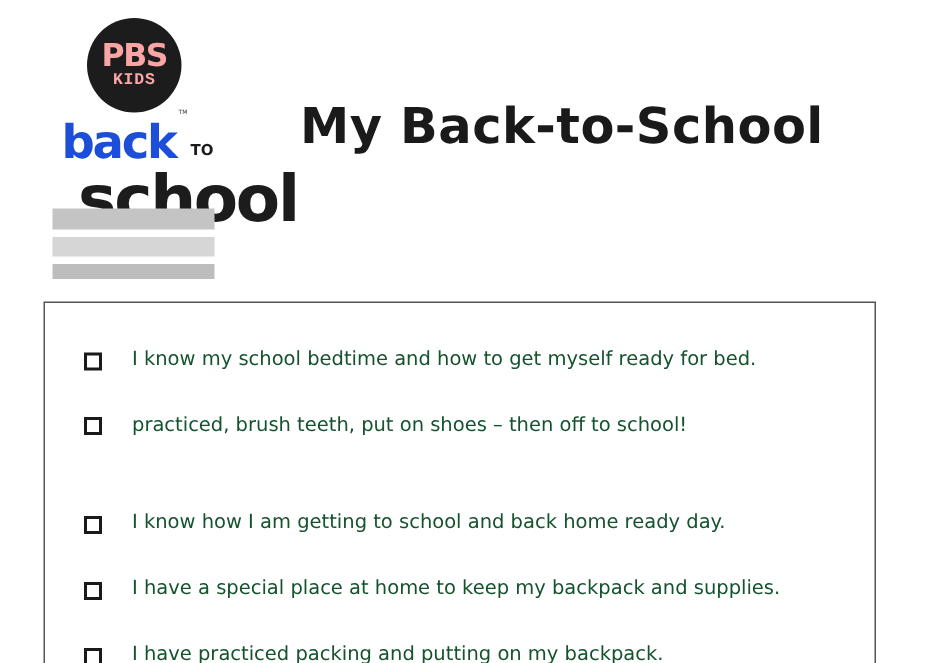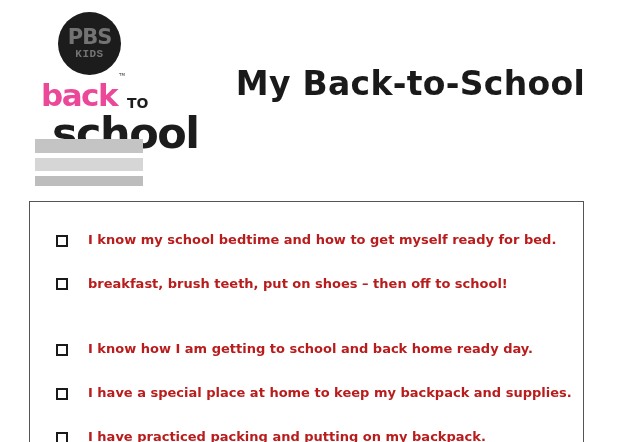--- a/index.html
+++ b/index.html
@@ -5,54 +5,54 @@
     html, body { margin: 0; padding: 0; }
     body {
       width: 622px; height: 442px; overflow: hidden;
       background: #ffffff; position: relative;
       font-family: "DejaVu Sans", sans-serif;
       color: #1a1a1a;
     }
     .logo { position: absolute; left: 33px; top: 8px; width: 115px; height: 185px; }
     .pbs-circle {
       position: absolute; left: 25px; top: 4px; width: 63px; height: 63px;
-      border-radius: 50%; background: #1c1c1c; color: #737373;
+      border-radius: 50%; background: #1c1c1c; color: #fca5a5;
       display: flex; flex-direction: column; align-items: center; justify-content: center;
       font-family: "DejaVu Sans", sans-serif; font-weight: bold; line-height: 1;
     }
     .pbs-circle .pbs { font-size: 21px; letter-spacing: -1px; }
     .pbs-circle .kids { font-size: 11px; letter-spacing: 0.5px; margin-top: 1px; font-family: Liberation Mono, monospace; }
     .tm { position: absolute; left: 86px; top: 64px; font-size: 4px; color: #333; }
-    .bts-back { position: absolute; left: 8px; top: 72px; font-size: 31px; font-weight: bold; letter-spacing: -1.5px; line-height: 1; color: #ec4899; }
-    .bts-to { position: absolute; left: 94px; top: 87px; font-size: 14px; font-weight: bold; color: #1c1c1c; text-align: right; }
+    .bts-back { position: absolute; left: 8px; top: 72px; font-size: 31px; font-weight: bold; letter-spacing: -1.5px; line-height: 1; color: #1d4ed8; }
+    .bts-to { position: absolute; left: 94px; top: 87px; font-size: 10px; font-weight: bold; color: #1c1c1c; text-align: right; }
     .bts-school { position: absolute; left: 19px; top: 104px; font-size: 43px; font-weight: bold; letter-spacing: -1.5px; line-height: 1; color: #1c1c1c; }
     .stripe { position: absolute; left: 2px; width: 108px; background: #c8c8c8; }
     .stripe.s1 { top: 131px; height: 14px; background: #c4c4c4; }
     .stripe.s2 { top: 150px; height: 13px; background: #d6d6d6; }
     .stripe.s3 { top: 168px; height: 10px; background: #bdbdbd; }
 
     .title {
       position: absolute; left: 200px; top: 62px; width: 385px;
-      text-align: right; font-family: "DejaVu Sans", sans-serif; font-weight: bold;
+      text-align: left; font-family: "DejaVu Sans", sans-serif; font-weight: bold;
       font-size: 33px; line-height: 44px; color: #1a1a1a; letter-spacing: 0.3px;
     }
 
     .checklist-box {
       position: absolute; left: 29px; top: 201px; width: 555px; height: 260px;
       border: 1.5px solid #555; box-sizing: border-box;
     }
     .item { position: absolute; left: 0; display: flex; align-items: flex-start; }
     .checkbox {
       position: absolute; left: 26px; width: 12px; height: 12px;
       border: 2px solid #1a1a1a; box-sizing: border-box; background: #fff;
     }
     .item-text {
       position: absolute; left: 58px; width: 480px;
-      font-family: "DejaVu Sans", sans-serif; font-weight: bold;
-      font-size: 13px; line-height: 20px; color: #b91c1c; white-space: nowrap;
+      font-family: "DejaVu Sans", sans-serif; font-weight: normal;
+      font-size: 13px; line-height: 20px; color: #14532d; white-space: nowrap;
     }
   </style>
 </head>
 <body>
 
 <div class="logo">
   <div class="pbs-circle">
     <span class="pbs">PBS</span>
     <span class="kids">KIDS</span>
   </div>
@@ -72,21 +72,21 @@
 <div class="checklist-box">
   <div class="item" style="top:0;">
     <div class="checkbox" style="top:33px;"></div>
     <div class="item-text" style="top:28px;">
       <div>I know my school bedtime and how to get myself ready for bed.</div>
     </div>
   </div>
   <div class="item" style="top:0;">
     <div class="checkbox" style="top:76px;"></div>
     <div class="item-text" style="top:72px;">
-      <div>breakfast, brush teeth, put on shoes – then off to school!</div>
+      <div>practiced, brush teeth, put on shoes – then off to school!</div>
     </div>
   </div>
   <div class="item" style="top:0;">
     <div class="checkbox" style="top:142px;"></div>
     <div class="item-text" style="top:137px;">
       <div>I know how I am getting to school and back home ready day.</div>
     </div>
   </div>
   <div class="item" style="top:0;">
     <div class="checkbox" style="top:186px;"></div>

